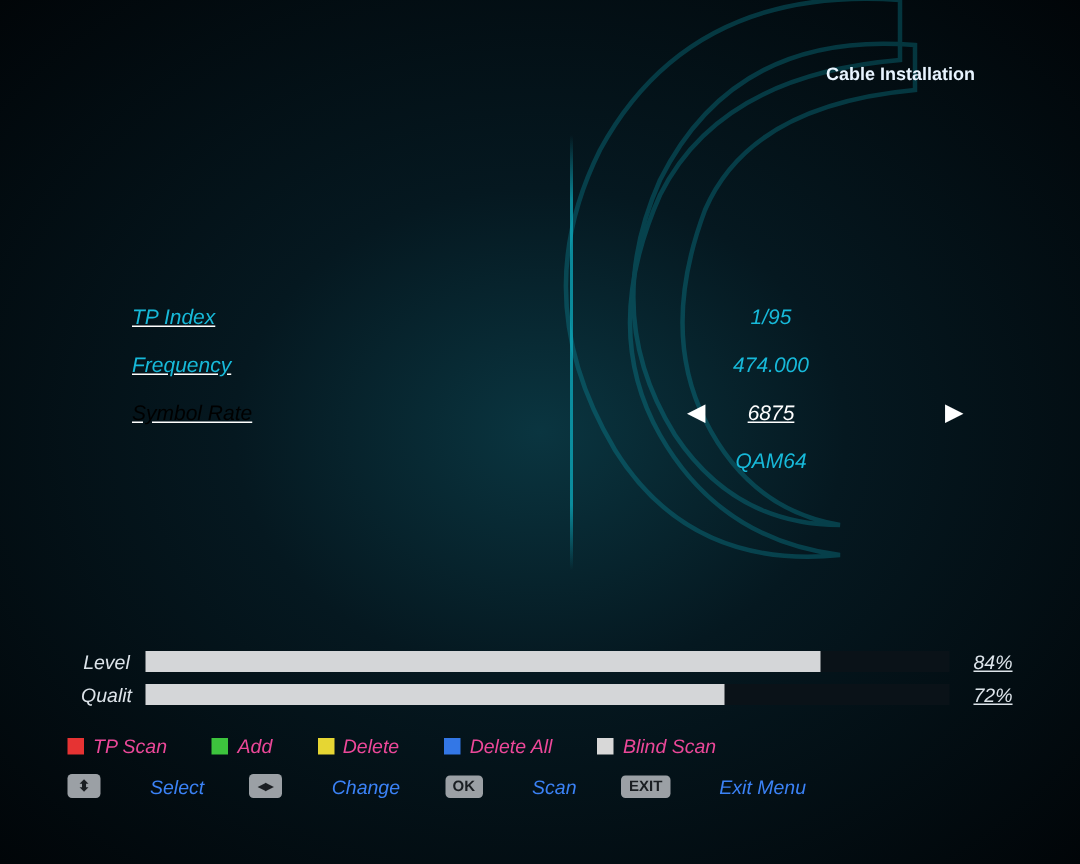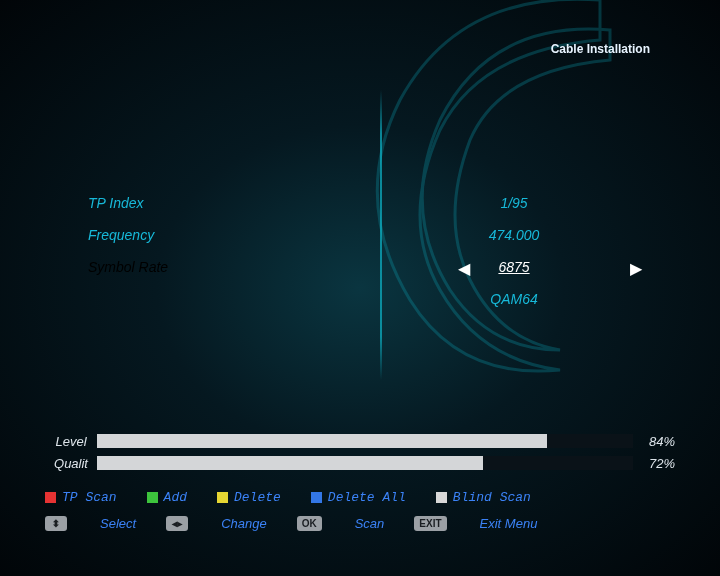--- a/index.html
+++ b/index.html
@@ -45,22 +45,23 @@
     }
     .settings-panel {
       position: absolute;
       left: 88px;
       top: 195px;
       width: 560px;
     }
     .setting-row {
       height: 32px;
       display: flex;
-      align-items: flex-start;
+      align-items: center;
       position: relative;
+      text-decoration: underline;
     }
     .setting-label {
       width: 260px;
       font-size: 14px;
       color: #17b9d9;
       font-style: italic;
     }
     .setting-value {
       position: absolute;
       left: 376px;
@@ -115,20 +116,21 @@
     }
     .signal-fill {
       height: 100%;
       background: #d4d6d8;
     }
     .signal-pct {
       width: 46px;
       font-size: 13px;
       color: #dde4ea;
       font-style: italic;
+      text-decoration: underline;
     }
     .actions-panel {
       position: absolute;
       left: 45px;
       top: 490px;
       width: 640px;
       display: flex;
       gap: 30px;
     }
     .action-item {
@@ -141,21 +143,21 @@
     .color-box {
       width: 11px;
       height: 11px;
       display: inline-block;
     }
     .red { background: #e63333; }
     .green { background: #3dc43d; }
     .yellow { background: #e6d633; }
     .blue { background: #3377e6; }
     .white { background: #d8d8d8; }
-    .action-label { color: #3b82f6; font-family: Liberation Mono, monospace; }
+    .action-label { color: #ec4899; }
     .hints-panel {
       position: absolute;
       left: 45px;
       top: 516px;
       width: 640px;
       display: flex;
       gap: 30px;
     }
     .hint-item {
       display: flex;

